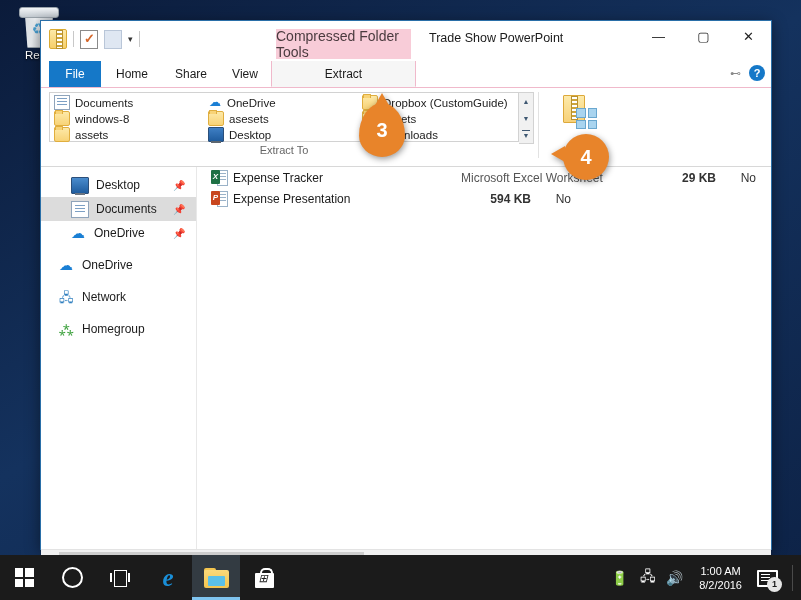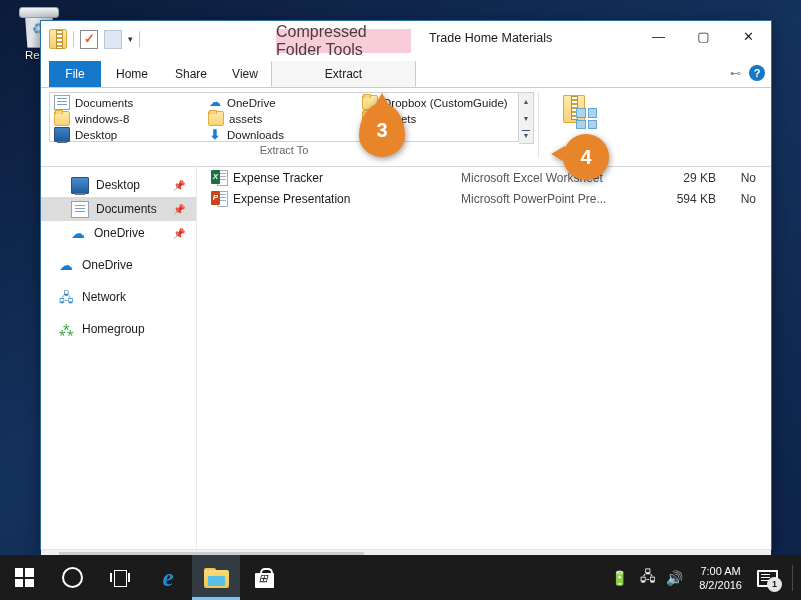--- a/index.html
+++ b/index.html
@@ -29,22 +29,22 @@
   .qat{position:absolute;left:8px;top:6px;display:flex;align-items:center;gap:6px;height:24px;}
   .qat .zipico{width:18px;height:20px;position:relative;}
   .zip-f{position:absolute;inset:0;background:linear-gradient(180deg,#fde9a8,#f6cf6a);border:1px solid #d9aa33;border-radius:2px;}
   .zip-s{position:absolute;left:7px;top:1px;width:5px;height:17px;background:repeating-linear-gradient(180deg,#fff 0 2px,#cfa63a 2px 4px);border:1px solid #b8912f;}
   .qat .sep{width:1px;height:16px;background:#c8c8c8;}
   .qat .ico{width:18px;height:19px;position:relative;}
   .doc-chk{position:absolute;inset:0;background:#fff;border:1px solid #8a8a8a;}
   .doc-chk:after{content:"✓";position:absolute;left:3px;top:0px;color:#d4662a;font-size:13px;font-weight:bold;}
   .newf{position:absolute;inset:0;background:#dfe7f2;border:1px solid #b9c6d8;}
   .qat .caret{font-size:9px;color:#333;}
-  .ctx-header{position:absolute;left:235px;top:8px;width:135px;height:24px;background:#f8ccd8;
-    color:#4a3b3f;font-size:16px;display:flex;align-items:center;justify-content:center;}
+  .ctx-header{position:absolute;left:235px;top:8px;width:135px;height:30px;background:#f8ccd8;
+    color:#4a3b3f;font-size:14px;display:flex;align-items:center;justify-content:center;}
   .win-title{position:absolute;left:388px;top:10px;font-size:12.5px;color:#1b1b1b;}
   .wbtns{position:absolute;right:0;top:0;display:flex;}
   .wbtn{width:45px;height:31px;display:flex;align-items:center;justify-content:center;font-size:13px;color:#222;}
 
   
   .tabrow{height:26px;position:relative;background:#fff;border-bottom:1px solid #f0b9cb;}
   .tab{position:absolute;top:0;height:26px;display:flex;align-items:center;justify-content:center;font-size:12px;color:#1b1b1b;}
   .tab.file{left:8px;width:52px;background:#1578c8;color:#fff;}
   .tab.home{left:60px;width:62px;}
   .tab.share{left:122px;width:56px;}
@@ -99,21 +99,21 @@
   .nv-cloud{color:#1a7fd4;font-size:14px;line-height:15px;}
   .nv-pc{background:linear-gradient(180deg,#d9e6f2,#9cb8d4);border:1px solid #5d7fa5;border-radius:1px;}
   .nv-pc:after{content:"";position:absolute;left:3px;bottom:-3px;width:10px;height:2px;background:#6b7480;}
   .nv-net{color:#2f7fbf;font-size:13px;line-height:15px;}
   .nv-home{color:#3ea23e;font-size:13px;line-height:15px;}
 
   .filepane{flex:1;background:#fff;position:relative;}
   .file-row{height:21px;display:flex;align-items:center;font-size:12px;color:#1b1b1b;padding-left:14px;}
   .fname{display:flex;align-items:center;gap:7px;width:250px;}
   .ftype{width:185px;color:#555;}
-  .fsize{width:70px;text-align:right;color:#333;}
+  .fsize{width:70px;text-align:right;color:#333;font-weight:bold;}
   .fro{width:40px;text-align:right;color:#333;padding-right:12px;}
   .fi{width:15px;height:16px;flex:0 0 15px;position:relative;}
   .fi-x{position:absolute;left:0;top:0;width:9px;height:14px;background:#1d7044;border-radius:1px;color:#fff;font-size:8px;
     text-align:center;line-height:14px;font-weight:bold;}
   .fi-p{position:absolute;left:0;top:0;width:9px;height:14px;background:#c8461e;border-radius:1px;color:#fff;font-size:8px;
     text-align:center;line-height:14px;font-weight:bold;}
   .fi-pg{position:absolute;left:6px;top:0;width:9px;height:14px;background:#fff;border:1px solid #9ab2c8;}
   .fi-pg:after{content:"";position:absolute;left:1px;top:2px;right:1px;height:1px;background:#9ab2c8;
     box-shadow:0 3px 0 #9ab2c8,0 6px 0 #9ab2c8;}
 
@@ -206,21 +206,21 @@
             <div class="doc-chk"></div>
           </div>
         <div class="ico">
             <div class="newf"></div>
           </div>
         <div class="caret">▾</div>
         <div class="sep"></div>
       </div>
 
       <div class="ctx-header">Compressed Folder Tools</div>
-      <div class="win-title">Trade Home Materials</div>
+      <div class="win-title">Trade Show PowerPoint</div>
 
       <div class="wbtns">
         <div class="wbtn">—</div>
         <div class="wbtn">▢</div>
         <div class="wbtn close">✕</div>
       </div>
     </div>
 
     <div class="tabrow">
       <div class="tab file">File</div>
@@ -244,20 +244,24 @@
           <span class="ic ic-cloud">☁</span>
           <span class="lbl">OneDrive</span>
         </div>
         <div class="gitem">
           <span class="ic ic-folder"></span>
           <span class="lbl">Dropbox (CustomGuide)</span>
         </div>
         <div class="gitem">
           <span class="ic ic-folder"></span>
           <span class="lbl">windows-8</span>
+        </div>
+        <div class="gitem">
+          <span class="ic ic-folder"></span>
+          <span class="lbl">asesets</span>
         </div>
         <div class="gitem">
           <span class="ic ic-folder"></span>
           <span class="lbl">assets</span>
         </div>
         <div class="gitem">
           <span class="ic ic-folder"></span>
           <span class="lbl">assets</span>
         </div>
         <div class="gitem">
@@ -341,21 +345,20 @@
           <span class="fro">No</span>
         </div>
         <div class="file-row">
           <span class="fname">
             <span class="fi">
                 <i class="fi-pg"></i>
                 <i class="fi-p">P</i>
               </span>
             <span>Expense Presentation</span>
           </span>
-          <span class="ftype">Microsoft PowerPoint Pre...</span>
           <span class="fsize">594 KB</span>
           <span class="fro">No</span>
         </div>
       </div>
     </div>
 
     <div class="hscroll">
       <div class="hs-arrow">❮</div>
       <div class="hs-track">
           <div class="hs-thumb"></div>
@@ -419,21 +422,21 @@
           <i class="store-h"></i>
           <i class="store-b"></i>
         </span>
     </div>
 
     <div class="tray">
       <span class="tray-ico">🔋</span>
       <span class="tray-ico">🖧</span>
       <span class="tray-ico">🔊</span>
       <div class="clock">
-        <div>7:00 AM</div>
+        <div>1:00 AM</div>
         <div>8/2/2016</div>
       </div>
       <div class="ac">
         <span class="ac-b"></span>
         <span class="ac-badge">1</span>
       </div>
       <span class="tray-sep"></span>
     </div>
   </div>
 </div>

